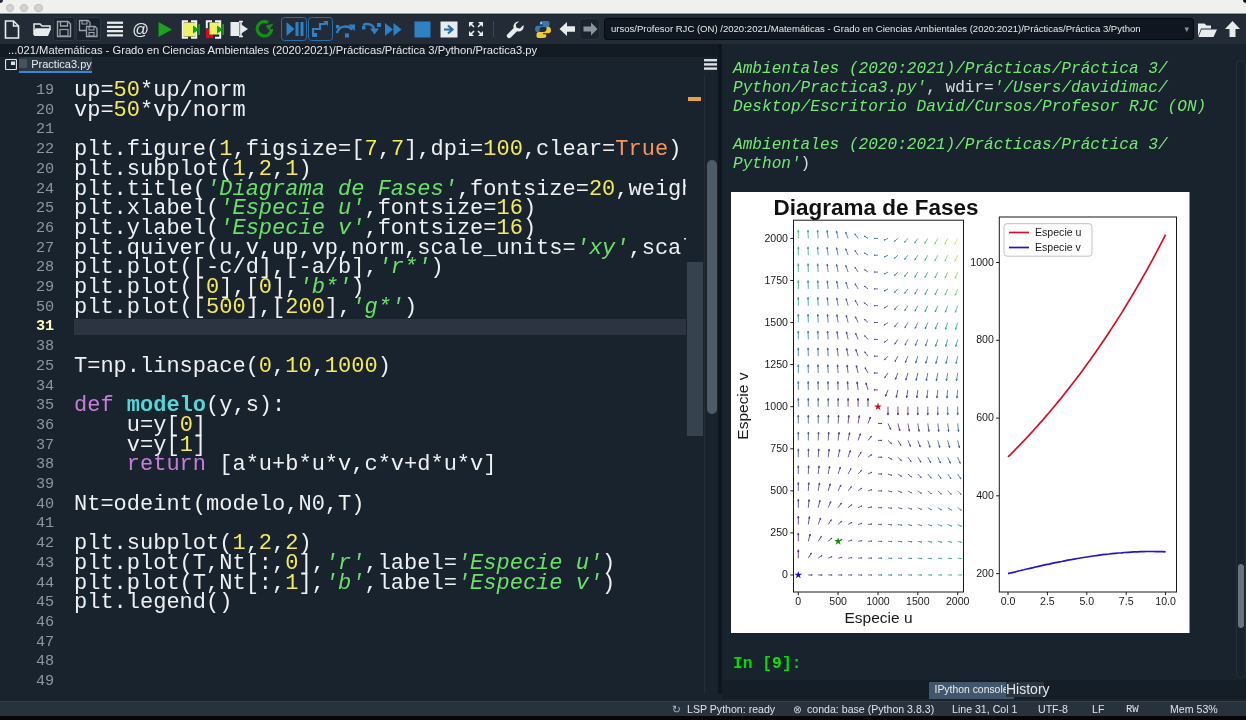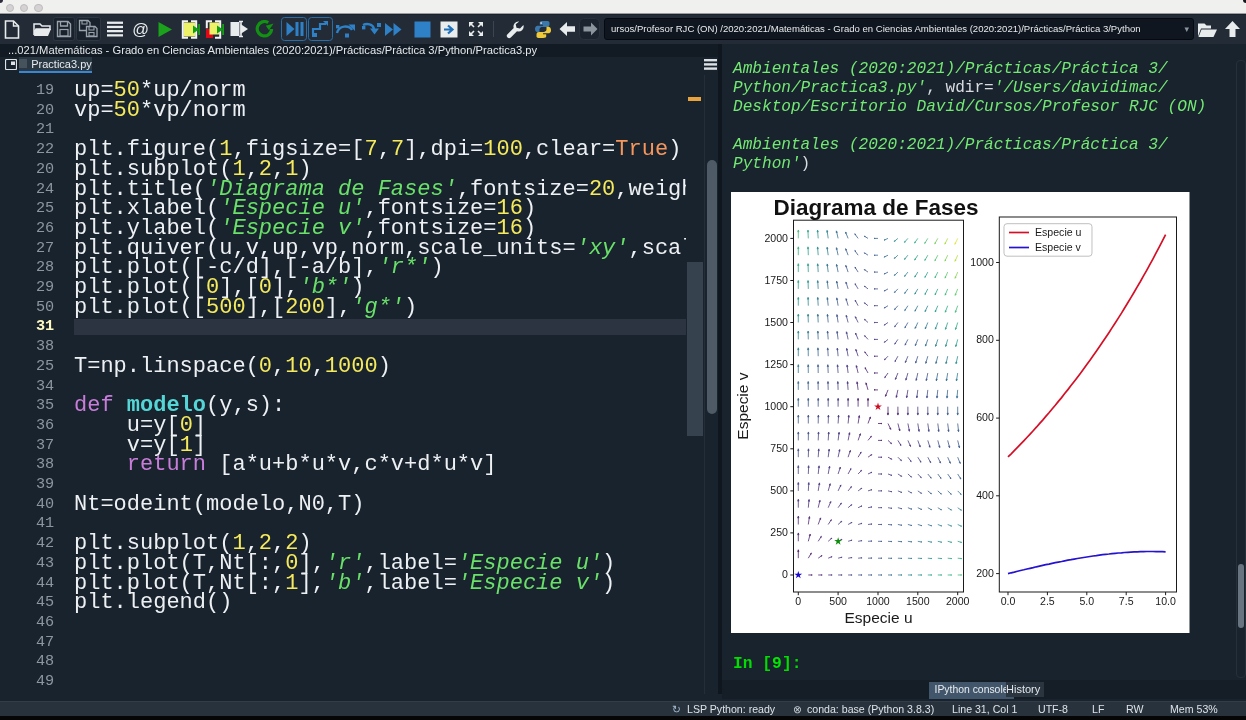--- a/index.html
+++ b/index.html
@@ -38,21 +38,21 @@
 #console{left:722px;top:58px;width:524px;height:622px;background:#19232d;padding-left:11px;}
 .conline{position:absolute;left:11px;white-space:pre;font-family:"Liberation Mono",monospace;font-size:16.1px;line-height:19px;font-style:italic;color:#73e873;}
 .conw{font-style:normal;color:#d9dde0;}
 #inprompt{position:absolute;left:11px;top:596px;font-family:"Liberation Mono",monospace;font-size:16.3px;font-weight:bold;color:#00dd00;font-style:normal;}
 #figwrap{position:absolute;left:9px;top:134px;}
 #cscroll{position:absolute;left:514px;top:2px;width:10px;height:618px;border:1px solid #26303b;border-radius:4px;}
 #cthumb{position:absolute;left:1px;top:503px;width:6px;height:64px;background:#68747f;border-radius:3px;}
 
 #btabs{left:722px;top:680px;width:524px;height:19px;background:#151d27;}
 #btab1{position:absolute;left:207px;top:2px;width:85px;height:17px;background:#42566b;color:#e8ecef;font-size:10.4px;line-height:16px;text-align:center;}
-#btab2{position:absolute;left:284px;top:2px;width:38px;height:15px;background:#2b3540;color:#e2e6ea;font-size:11px;line-height:15px;text-align:left;}
+#btab2{position:absolute;left:284px;top:2px;width:38px;height:15px;background:#2b3540;color:#e2e6ea;font-size:14px;line-height:15px;text-align:right;}
 
 #status{left:0;top:701px;width:1246px;height:15px;background:#28323d;border-top:1px solid #323d49;color:#dde2e6;font-size:10.6px;line-height:14px;}
 #status span{position:absolute;top:0;}
 #bottom{left:0;top:716px;width:1246px;height:4px;background:#060606;}
 </style></head>
 <body>
 <div id="page">
 <div id="titlebar" class="abs">
   <span class="tl" style="left:5.8px"></span>
       <span class="tl" style="left:19.8px"></span>
@@ -662,16 +662,16 @@
       <div id="btab2">History</div>
     </div>
 <div id="status" class="abs">
   <span style="left:672px;color:#9fb6c8;">↻</span>
   <span style="left:687px;">LSP Python: ready</span>
   <span style="left:793px;color:#c6cdd3;">⊗</span>
   <span style="left:807px;">conda: base (Python 3.8.3)</span>
   <span style="left:952px;">Line 31, Col 1</span>
   <span style="left:1038px;">UTF-8</span>
   <span style="left:1092px;">LF</span>
-  <span style="left:1126px;">RW</span>
+  <span style="left:1126px;font-family:Liberation Mono, monospace;">RW</span>
   <span style="left:1170px;">Mem 53%</span>
 </div>
 <div id="bottom" class="abs"></div>
 </div>
 </body></html>

